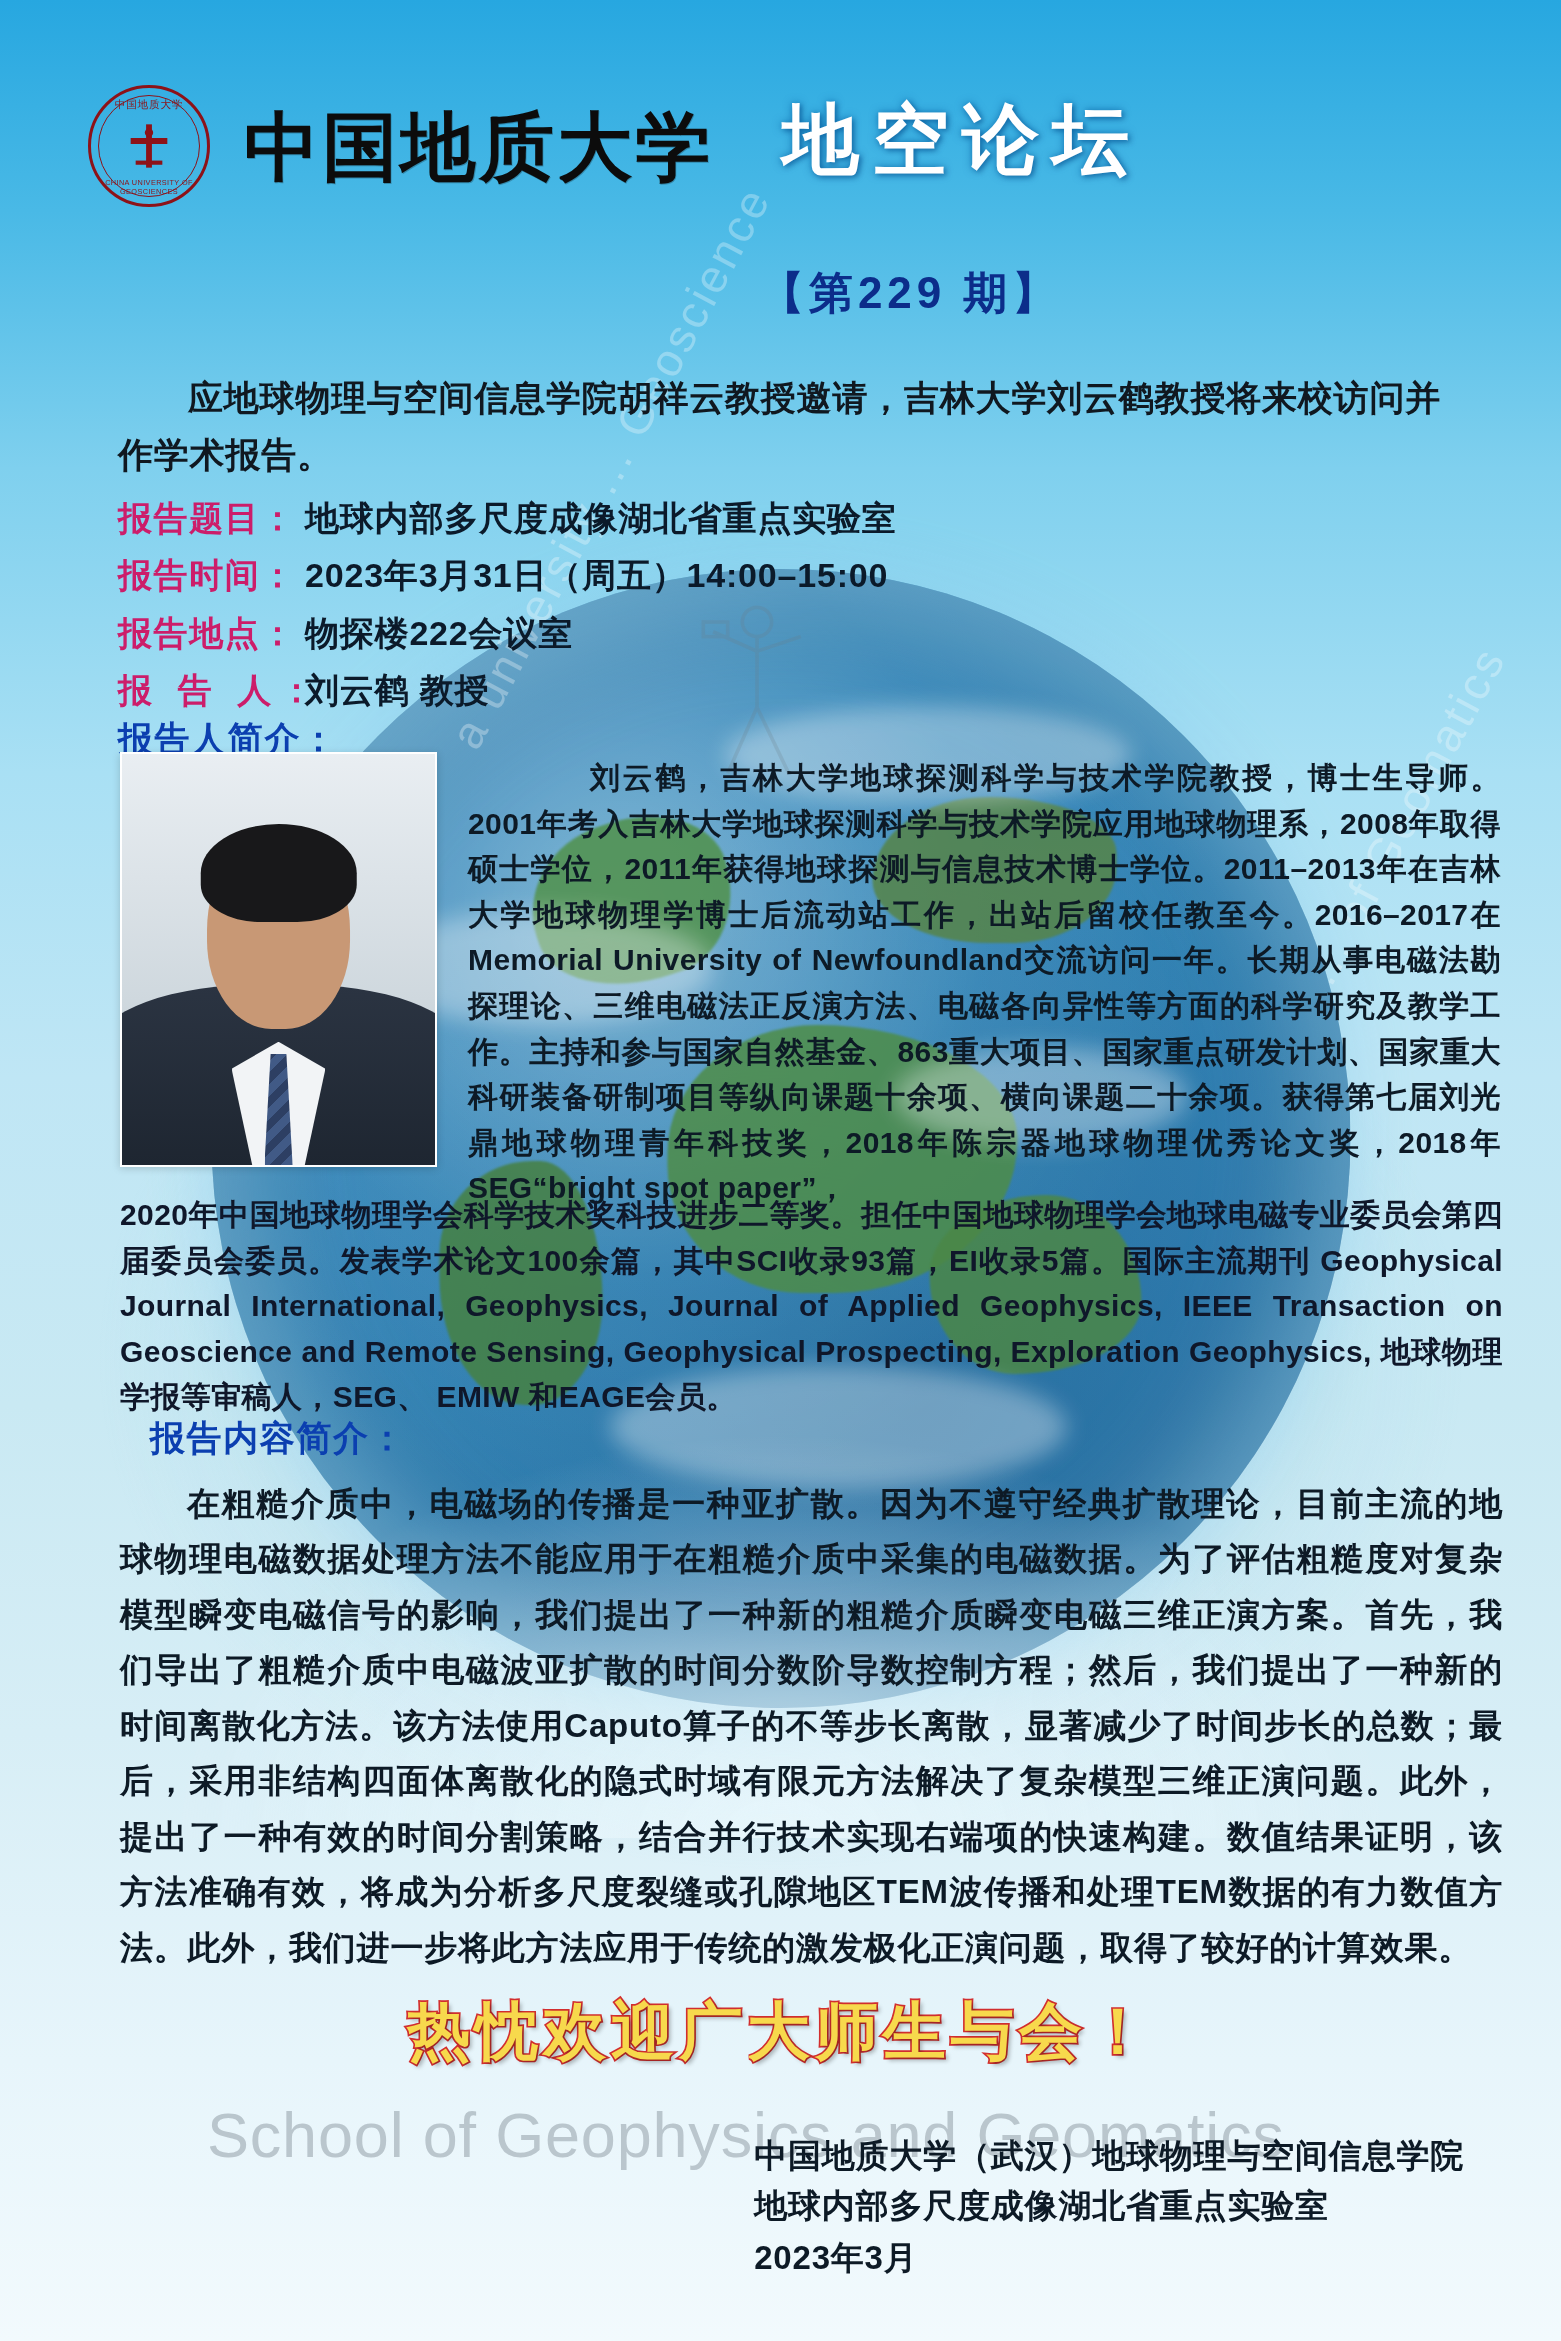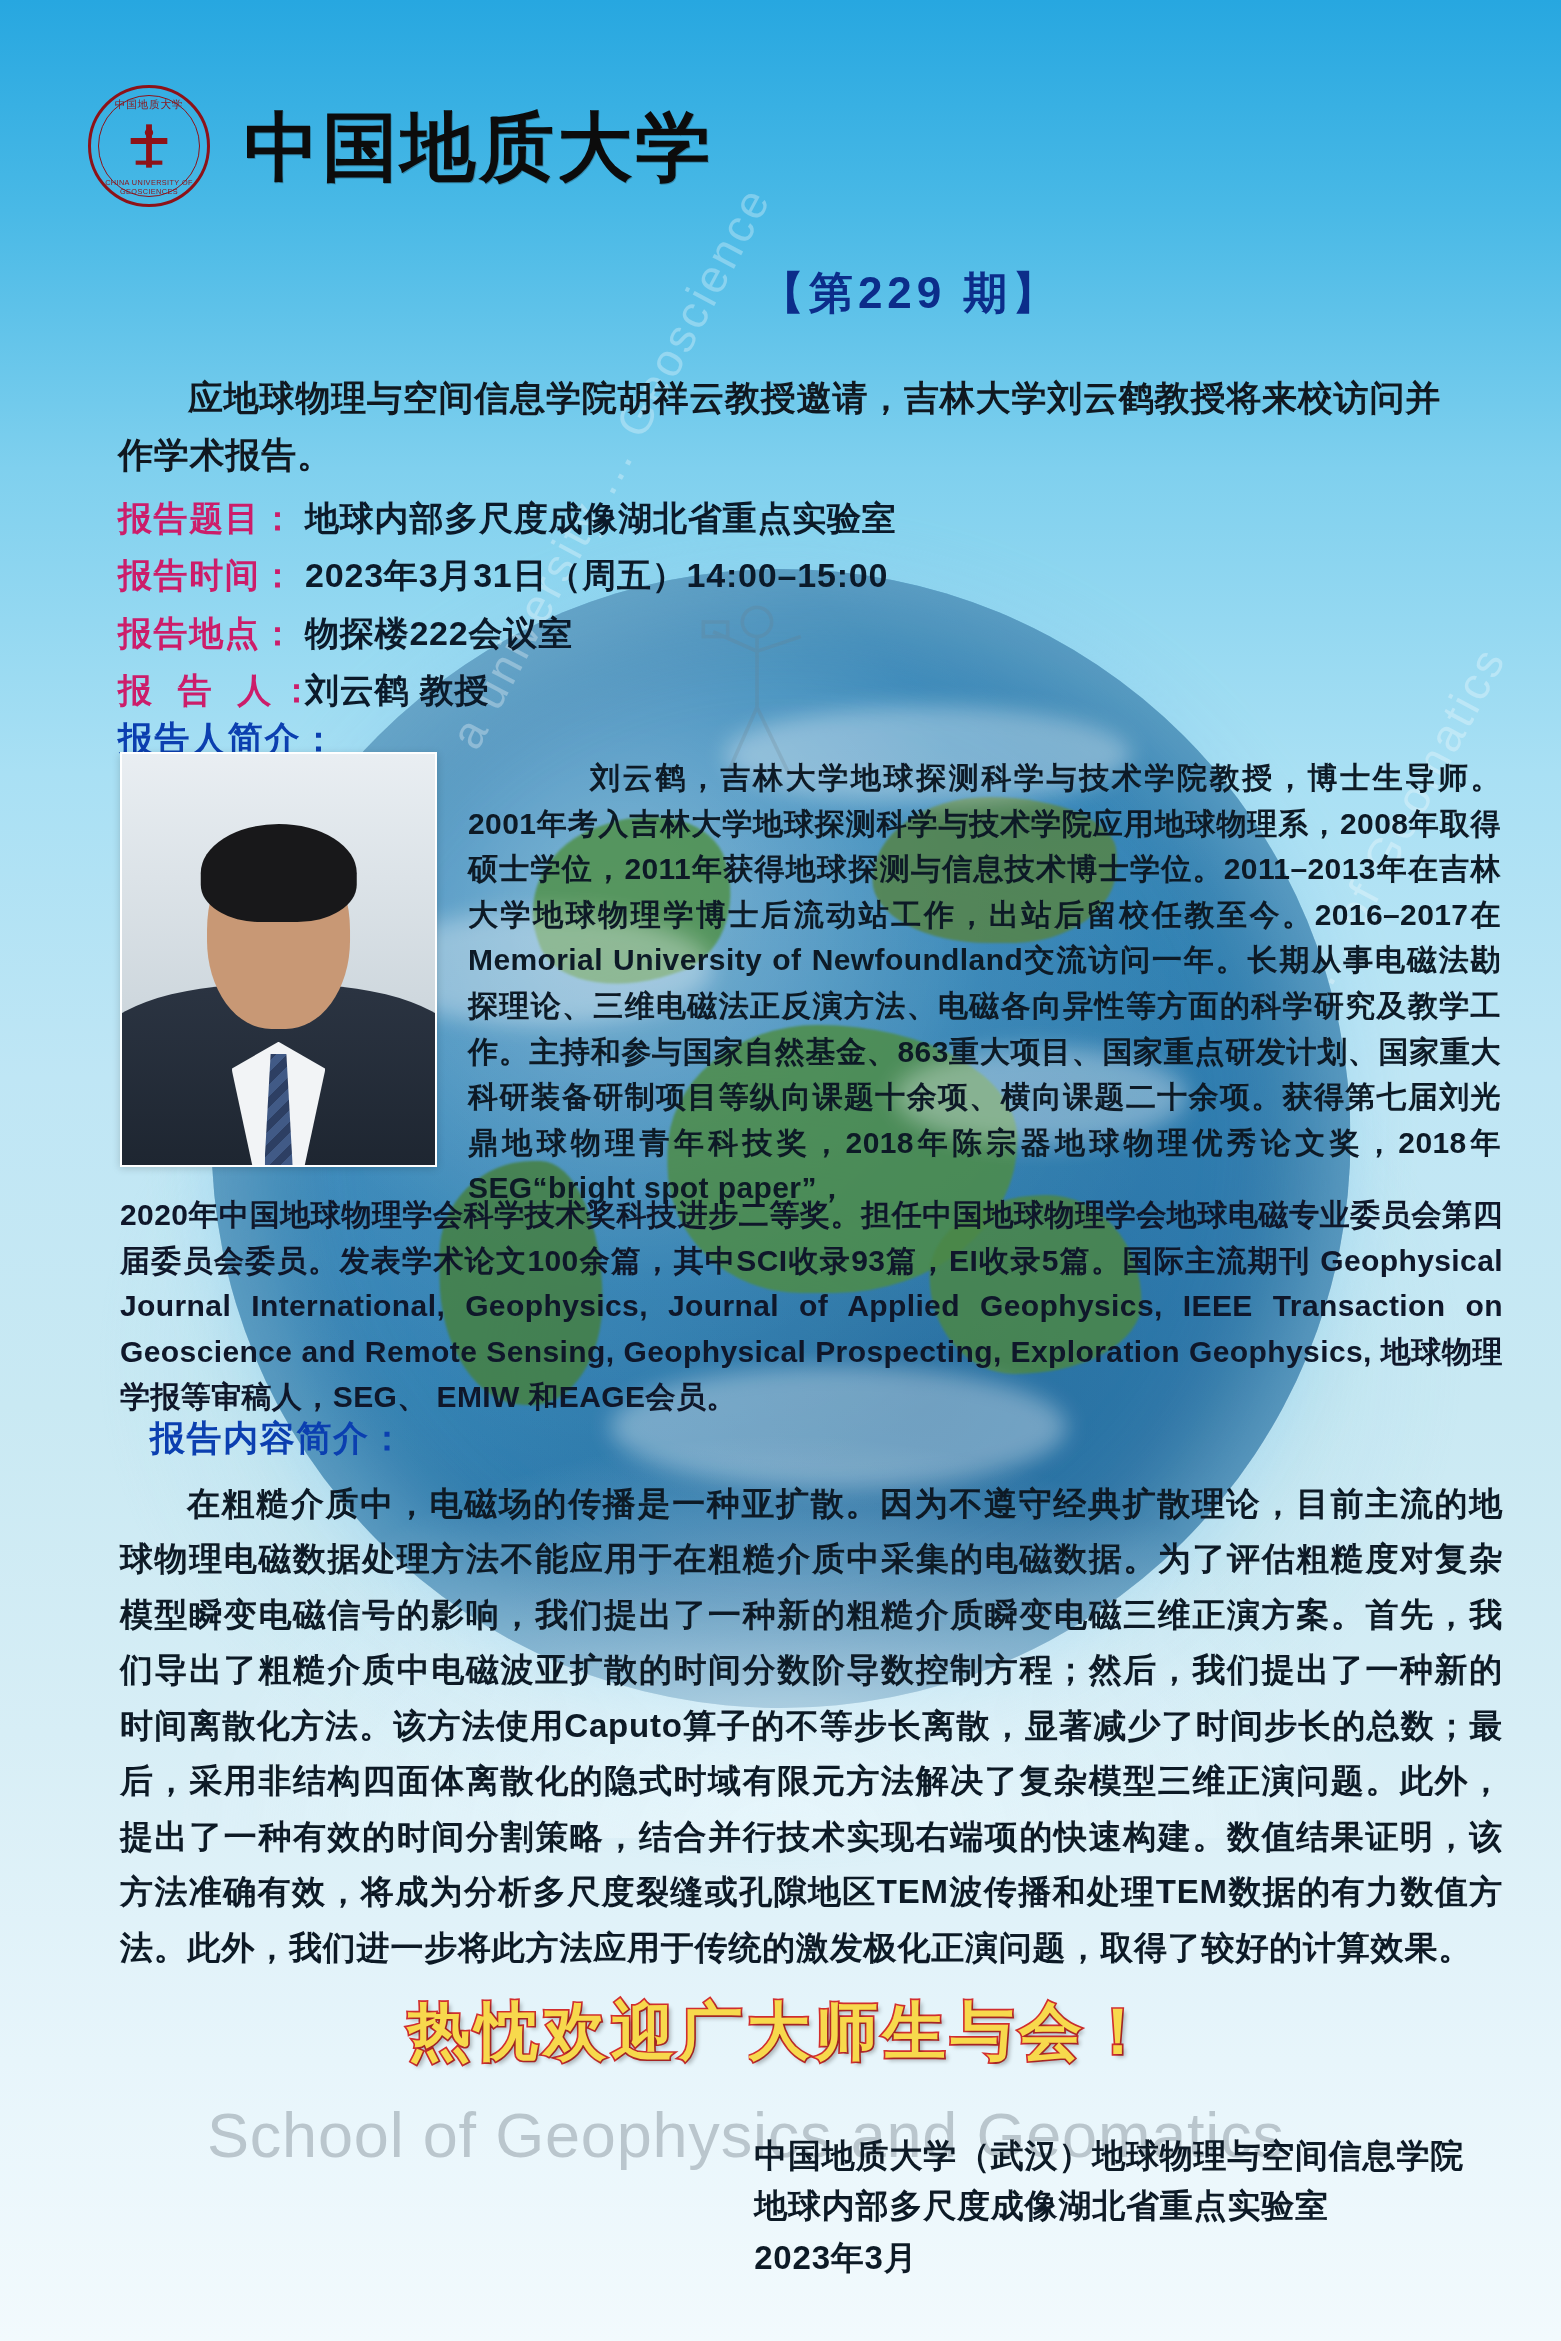--- a/index.html
+++ b/index.html
@@ -234,20 +234,21 @@
     <div class="logo-text-bot">CHINA UNIVERSITY OF GEOSCIENCES</div>
     <svg class="logo-cross" viewBox="0 0 60 60">
       <path d="M30 4 L30 56" stroke="#8d1218" stroke-width="7"></path>
       <path d="M8 24 L52 24" stroke="#8d1218" stroke-width="7"></path>
       <path d="M14 50 L46 50" stroke="#8d1218" stroke-width="5"></path>
       <circle cx="30" cy="14" r="5" fill="#8d1218"></circle>
     </svg>
   </div>
 
   <div class="uni-name">中国地质大学</div>
+  <div class="forum-title">地空论坛</div>
   <div class="issue">【第229 期】</div>
 </div>
 
 <div class="intro">应地球物理与空间信息学院胡祥云教授邀请，吉林大学刘云鹤教授将来校访问并作学术报告。</div>
 
 <div class="meta">
   <div class="meta-row">
     <div class="meta-label">报告题目：</div>
     <div class="meta-value">地球内部多尺度成像湖北省重点实验室</div>
   </div>

